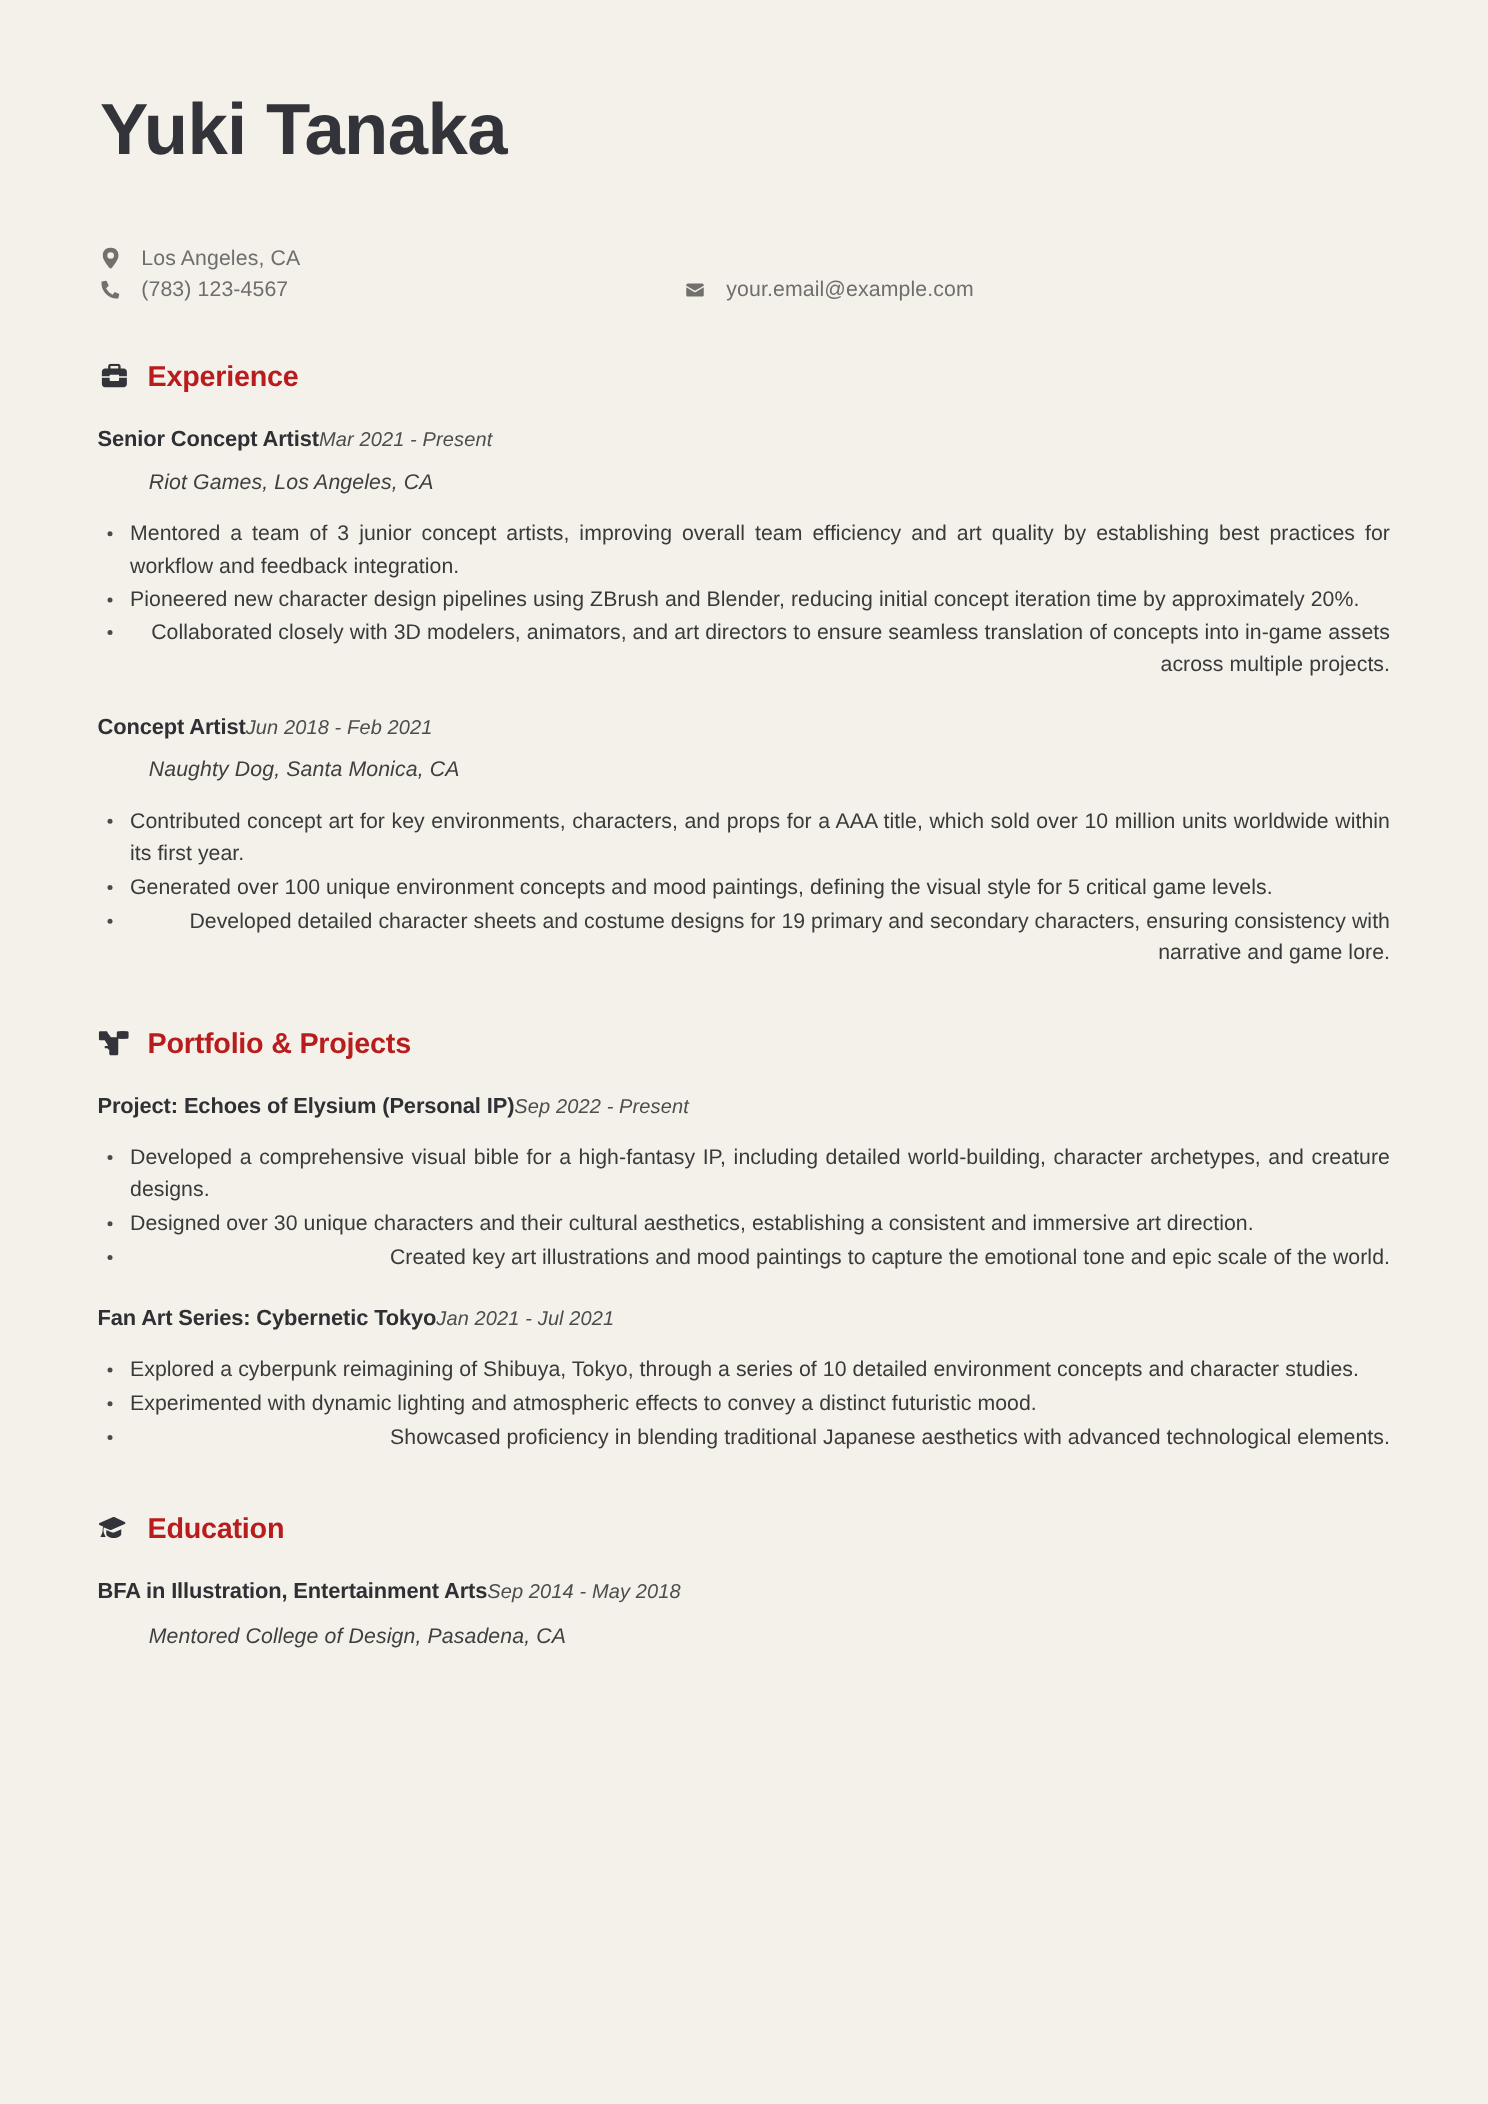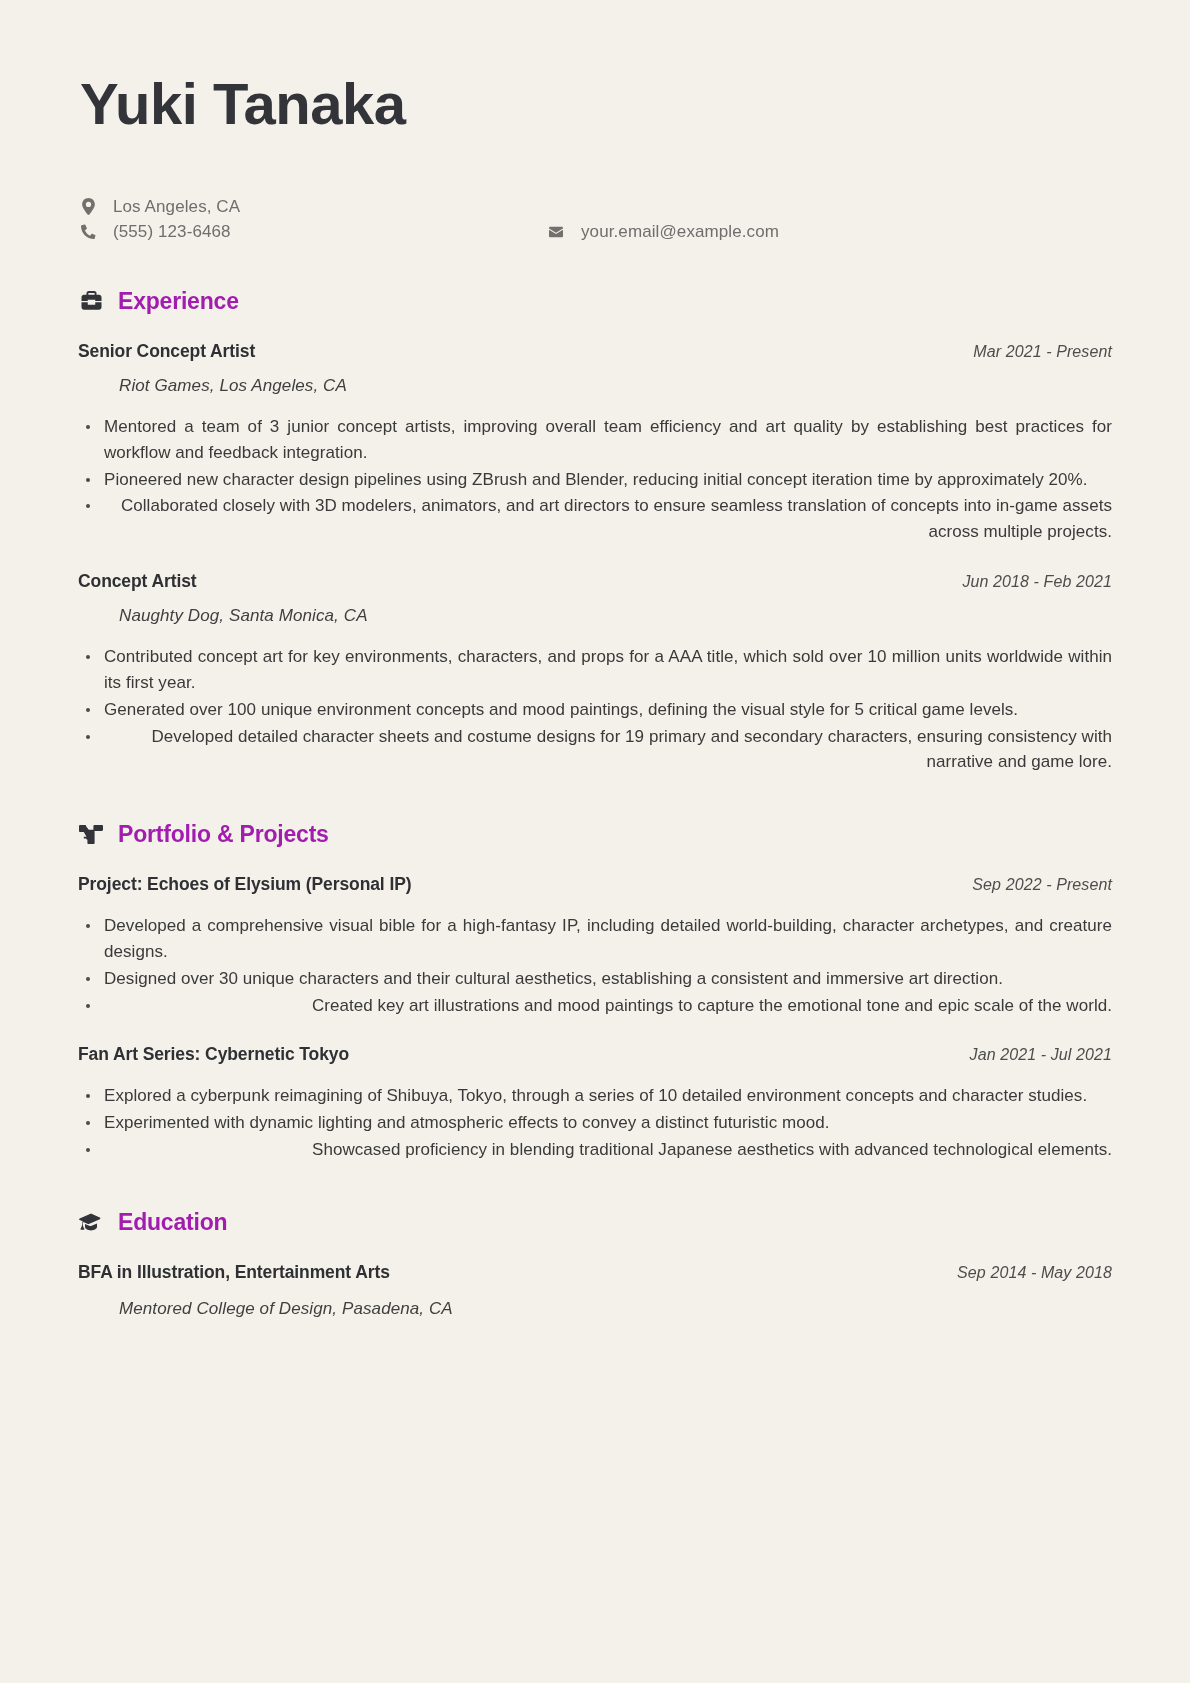--- a/index.html
+++ b/index.html
@@ -76,31 +76,30 @@
     height: 24px;
     display: flex;
     align-items: center;
     justify-content: center;
     color: #33343a;
   }
   .section-icon svg { display: block; }
   .section-title {
     font-size: 23px;
     font-weight: 700;
-    color: #a21caf;
+    color: #b91c1c;
     letter-spacing: -0.2px;
   }
 
   
   .entry { margin-bottom: 8px; }
   .entry + .entry { margin-top: 26px; }
 
   .entry-top {
     display: flex;
-    justify-content: space-between;
     align-items: baseline;
   }
   .entry-title {
     font-size: 17.5px;
     font-weight: 700;
     color: #2f3034;
     letter-spacing: -0.1px;
   }
   .entry-date {
     font-size: 16px;
@@ -168,21 +167,21 @@
           </span>
           <span>Los Angeles, CA</span>
         </div>
 
         <div class="contact-row">
           <span class="contact-icon">
             <svg width="15" height="15" viewBox="0 0 512 512" fill="currentColor" aria-hidden="true">
               <path d="M497 381l-112-48a24 24 0 0 0-28 7l-50 60A370 370 0 0 1 131 224l61-50a24 24 0 0 0 7-28L151 34a24 24 0 0 0-27-14L20 44A24 24 0 0 0 0 68c0 245 199 444 444 444a24 24 0 0 0 24-19l24-104a24 24 0 0 0-15-28z"></path>
             </svg>
           </span>
-          <span>(555) 123-6468</span>
+          <span>(783) 123-4567</span>
         </div>
 
       </div>
 
       <div class="contact-col right">
         <div class="contact-row">
           <span class="contact-icon">
             <svg width="18" height="14" viewBox="0 0 512 512" fill="currentColor" aria-hidden="true">
               <path d="M48 64h416c26.5 0 48 21.5 48 48v16L256 280 0 128v-16c0-26.5 21.5-48 48-48zM0 176l245 146a22 22 0 0 0 22 0l245-146v224c0 26.5-21.5 48-48 48H48c-26.5 0-48-21.5-48-48V176z"></path>
             </svg>

